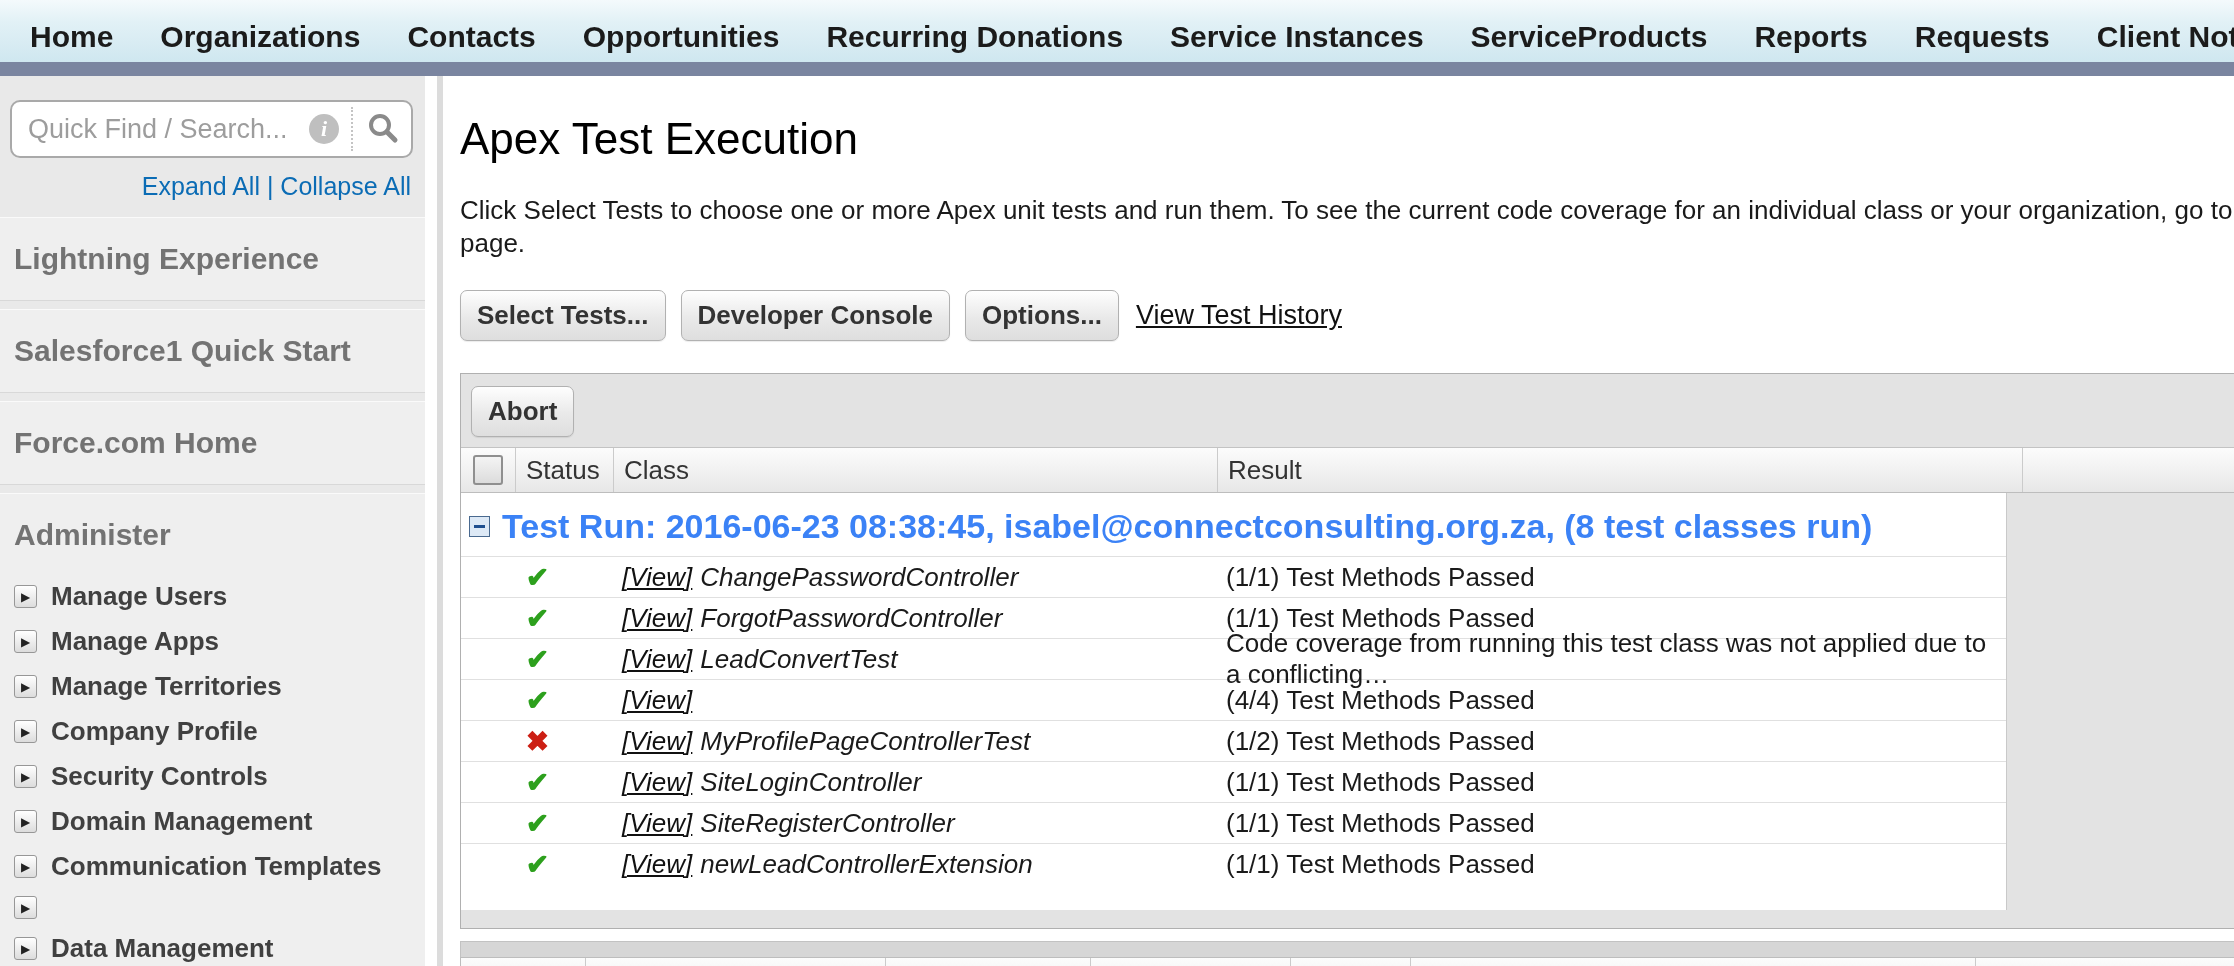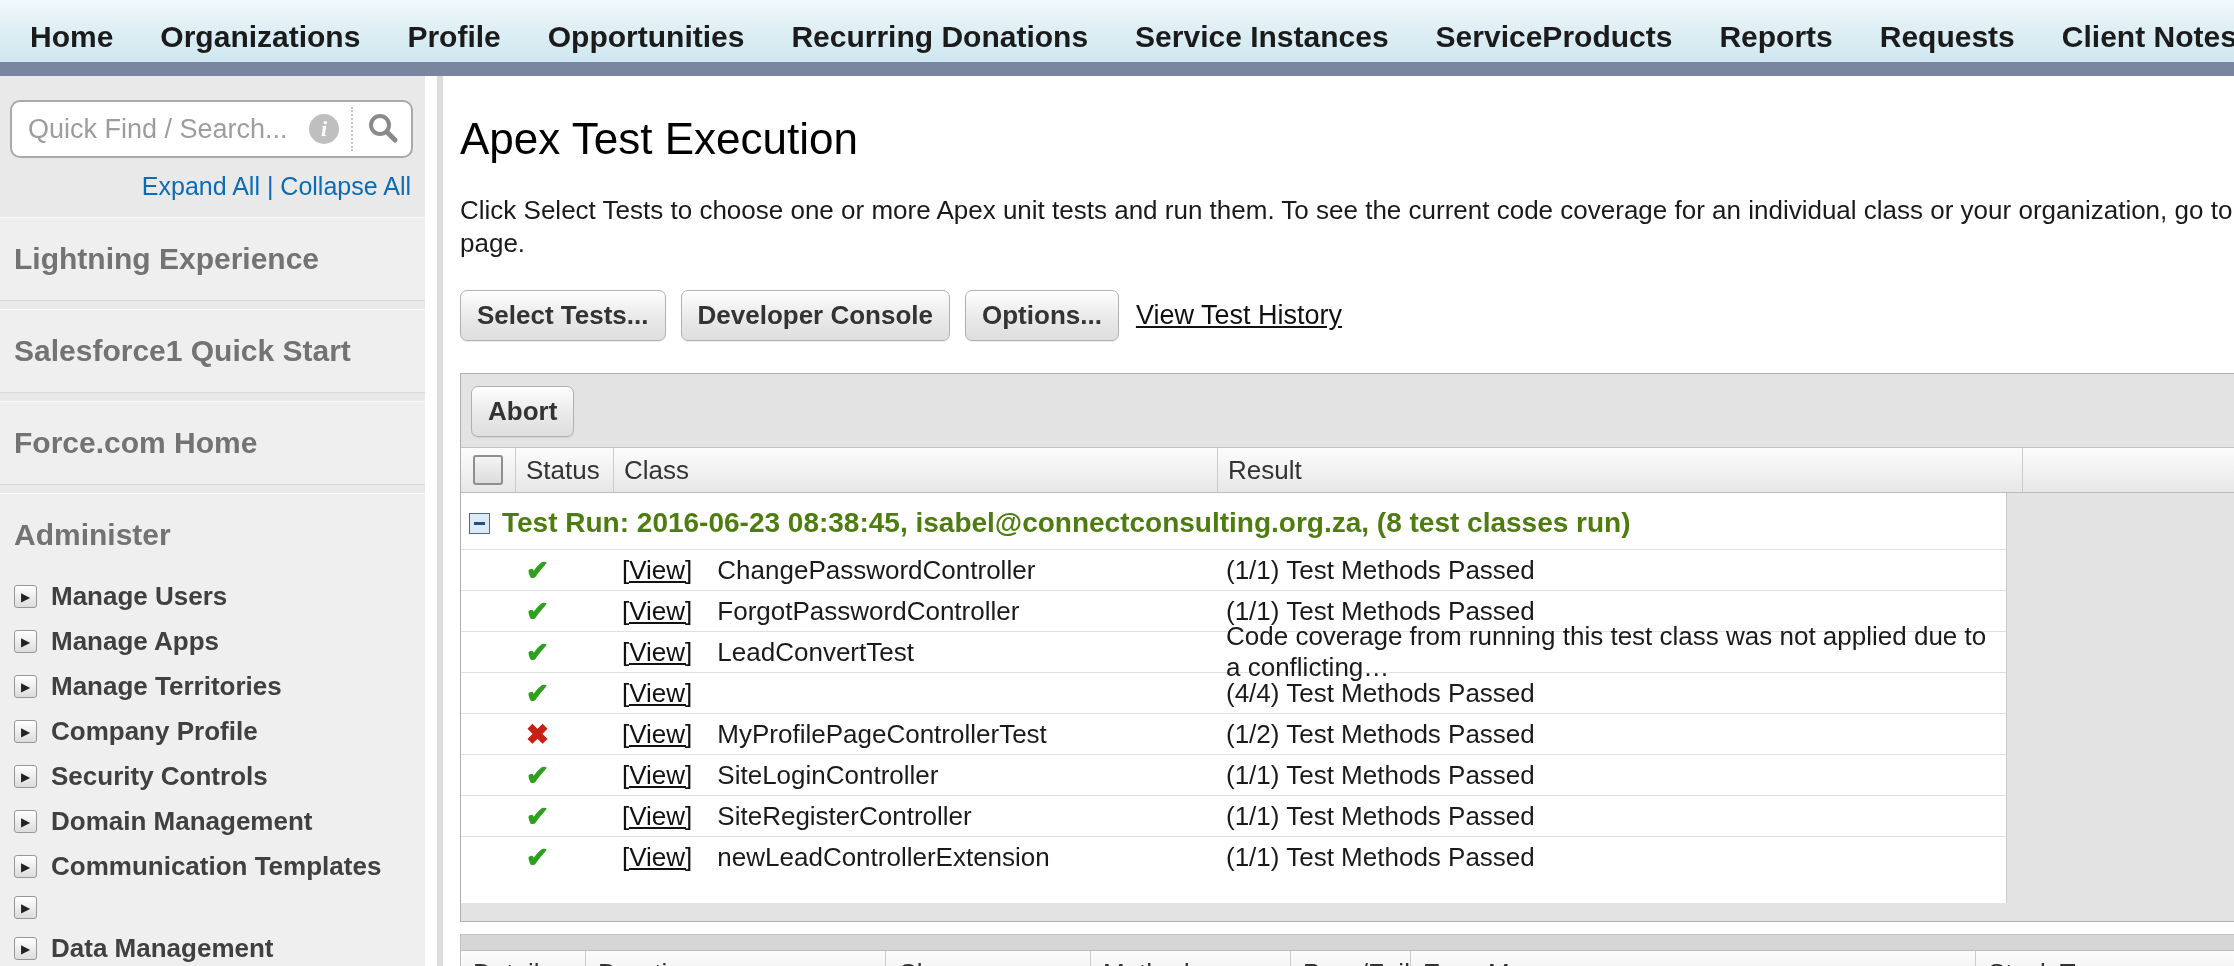--- a/index.html
+++ b/index.html
@@ -68,29 +68,29 @@
   .c-check { width:55px; justify-content:center; padding-left:0 !important; }
   .c-status { width:98px; }
   .c-class { width:604px; }
   .c-result { width:805px; }
   .c-rest { flex:1; border-right:none !important; }
   .checkbox { width:30px; height:30px; border:2px solid #8f8f8f; border-radius:3px;
     background:linear-gradient(180deg,#f4f4f4,#dcdcdc); cursor:pointer; }
 
   .rows-wrap { width:1546px; background:#fff; border-right:1px solid #c9c9c9; padding-bottom:26px; }
   .testrun-row { display:flex; align-items:center; gap:12px; padding:14px 0 10px 8px; }
-  .testrun-label { color:#4d7c0f; font-weight:bold; font-size:28px; cursor:pointer; }
+  .testrun-label { color:#3b82f6; font-weight:bold; font-size:34px; cursor:pointer; }
   .collapse-icon { width:21px; height:21px; flex:none; border:1px solid #49698f; background:#dde9f6;
     display:flex; align-items:center; justify-content:center; cursor:pointer; }
   .collapse-icon::after { content:""; width:11px; height:3px; background:#1f4f8f; display:block; }
 
   .t-row { display:flex; height:41px; align-items:center; border-top:1px solid #e0e0e0; font-size:26px; color:#1a1a1a; }
   .t-row .cell { display:flex; align-items:center; height:100%; }
   .r-status { width:153px; justify-content:center; }
-  .r-class { width:604px; padding-left:8px; gap:25px; }
+  .r-class { width:604px; padding-left:8px; gap:8px;font-style:italic; }
   .r-result { flex:1; padding-left:8px; }
   .pass-glyph { color:#2da01d; font-size:28px; font-weight:bold; }
   .fail-glyph { color:#cc1f14; font-size:28px; font-weight:bold; }
   .view-link { color:#111; text-decoration:underline; cursor:pointer; }
   .panel-bottom { height:18px; }
 
   
   .lower-gap { height:12px; }
   .gray-strip { width:2100px; height:16px; background:#d6d6d6; border:1px solid #c2c2c2; border-bottom:none; }
   .detail-head { width:2100px; display:flex; height:46px;
@@ -100,21 +100,21 @@
   .d4{width:120px;} .d5{width:565px;} .d6{flex:1; border-right:none !important;}
 
   svg.mag { display:block; }
 </style>
 </head>
 <body>
 
 <div class="navbar">
   <div class="nav-tab">Home</div>
     <div class="nav-tab">Organizations</div>
-    <div class="nav-tab">Profile</div>
+    <div class="nav-tab">Contacts</div>
     <div class="nav-tab">Opportunities</div>
     <div class="nav-tab">Recurring Donations</div>
     <div class="nav-tab">Service Instances</div>
     <div class="nav-tab">ServiceProducts</div>
     <div class="nav-tab">Reports</div>
     <div class="nav-tab">Requests</div>
     <div class="nav-tab">Client Notes</div>
 </div>
 <div class="slatebar"></div>
 

